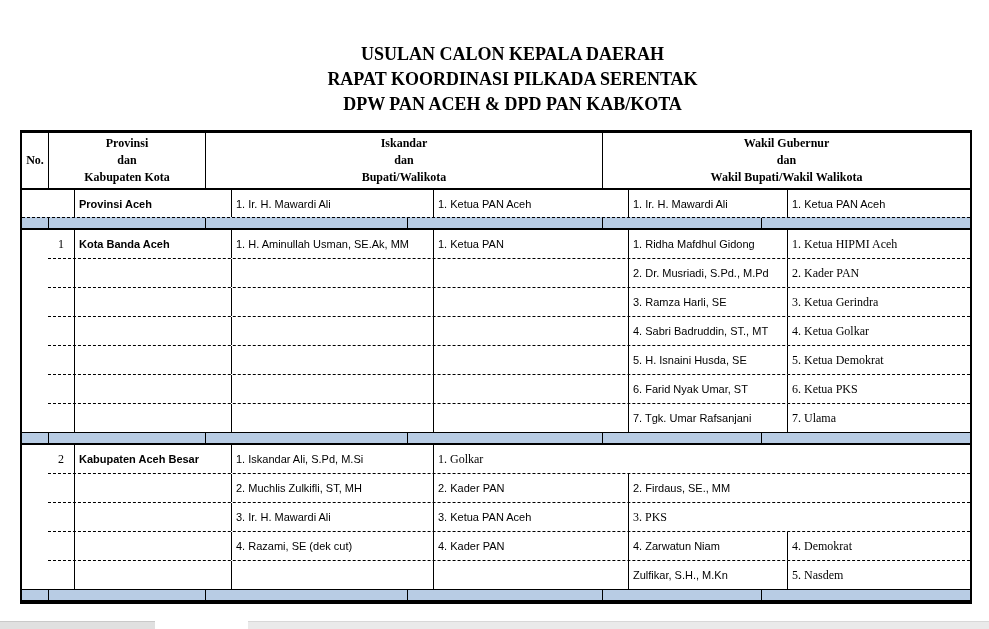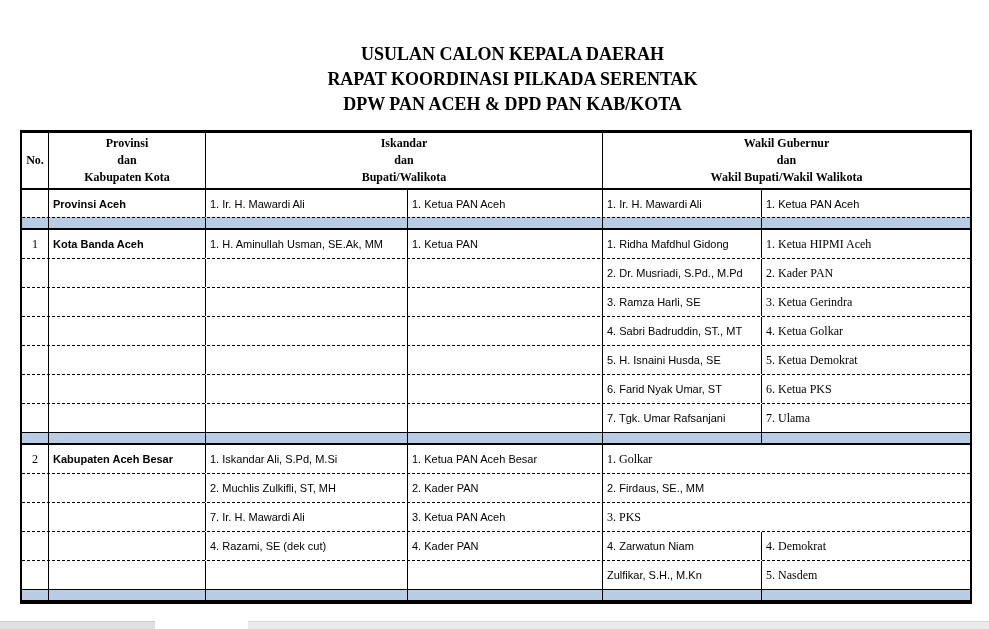--- a/index.html
+++ b/index.html
@@ -27,21 +27,21 @@
     display:grid;
     grid-template-columns:26px 157px 397px 368px;
     height:55px;border-bottom:2px solid #000;
   }
   .hcell{
     display:flex;flex-direction:column;justify-content:center;align-items:center;
     font-family:"Liberation Serif","DejaVu Serif",serif;
     font-weight:bold;font-size:12px;line-height:17px;color:#000;text-align:center;
   }
   .hcell + .hcell{border-left:1px solid #000;}
-  .row{height:28px;}
+  .row{height:28px;margin-left:26px;}
   .row.provinsi{height:27px;}
   .row .c{
     display:flex;align-items:center;overflow:hidden;white-space:nowrap;
     padding-left:4px;font-size:11px;color:#000;
   }
   .row .c + .c{border-left:1px solid #000;}
   .row.dashed{border-bottom:1px dashed #000;}
   .c.no{justify-content:center;padding-left:0;
     font-family:"Liberation Serif","DejaVu Serif",serif;font-size:12px;}
   .c.region{font-weight:bold;}
@@ -165,34 +165,33 @@
         <div class="c"></div>
         <div class="c"></div>
         <div class="c"></div>
         <div class="c"></div>
         <div class="c"></div>
       </div>
       <div class="grid row dashed">
         <div class="c no">2</div>
         <div class="c region">Kabupaten Aceh Besar</div>
         <div class="c ">1. Iskandar Ali, S.Pd, M.Si</div>
-        <div class="c ">1. Ketua PAN Aceh Besar</div>
         <div class="c serifpos">1. Golkar</div>
       </div>
       <div class="grid row dashed">
         <div class="c no"></div>
         <div class="c region"></div>
         <div class="c ">2. Muchlis Zulkifli, ST, MH</div>
         <div class="c ">2. Kader PAN</div>
         <div class="c ">2. Firdaus, SE., MM</div>
       </div>
       <div class="grid row dashed">
         <div class="c no"></div>
         <div class="c region"></div>
-        <div class="c ">7. Ir. H. Mawardi Ali</div>
+        <div class="c ">3. Ir. H. Mawardi Ali</div>
         <div class="c ">3. Ketua PAN Aceh</div>
         <div class="c serifpos">3. PKS</div>
       </div>
       <div class="grid row dashed">
         <div class="c no"></div>
         <div class="c region"></div>
         <div class="c ">4. Razami, SE (dek cut)</div>
         <div class="c ">4. Kader PAN</div>
         <div class="c ">4. Zarwatun Niam</div>
         <div class="c serifpos">4. Demokrat</div>

